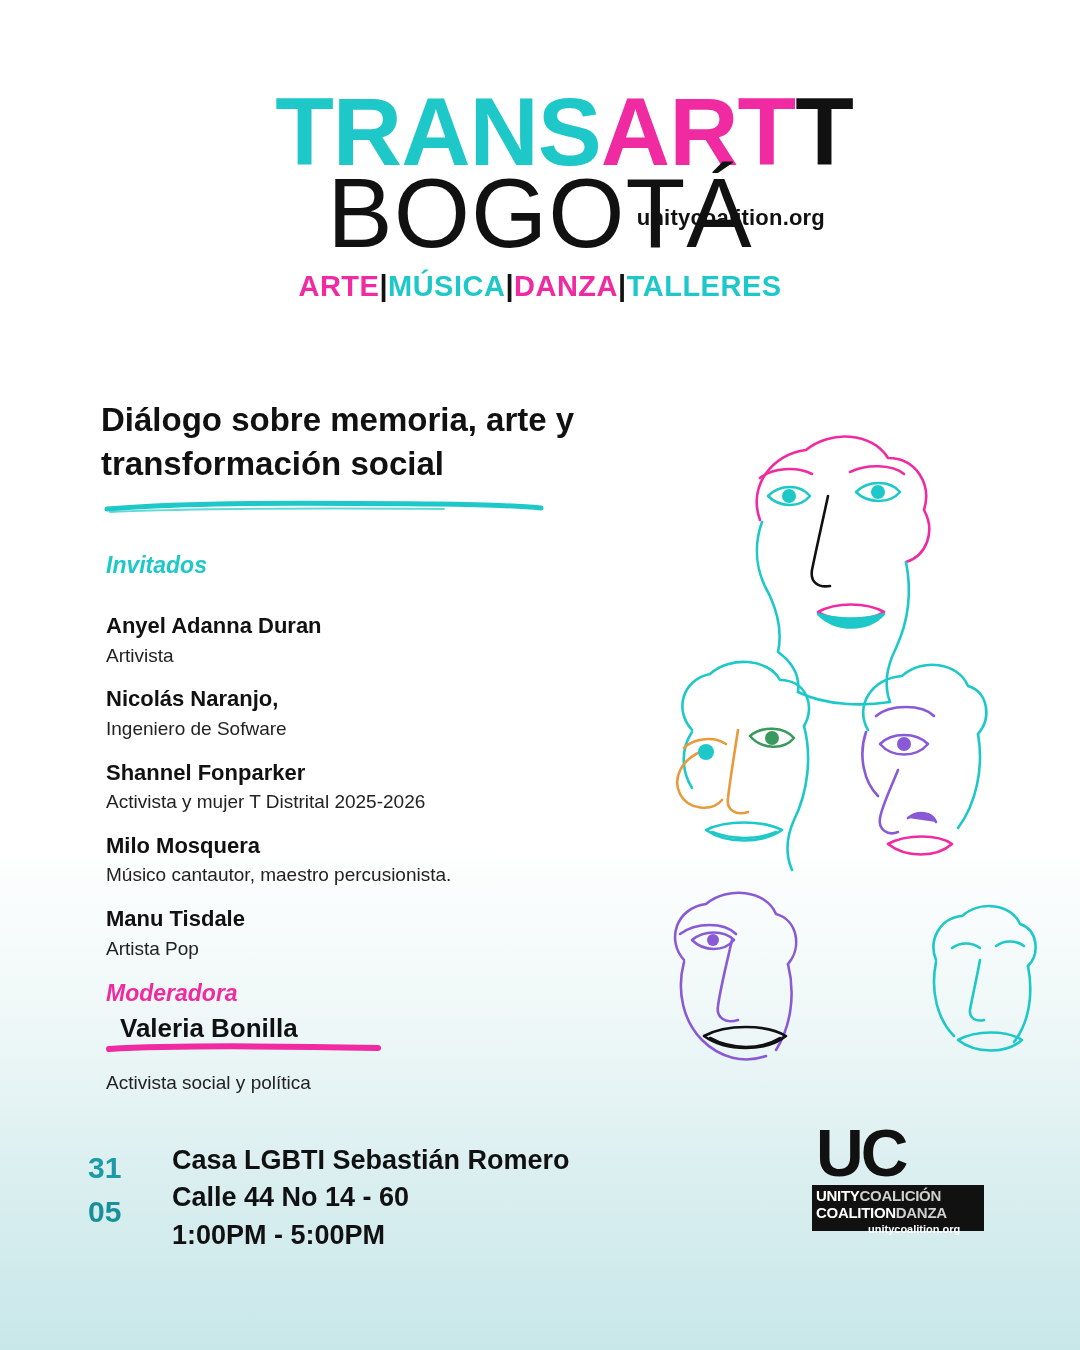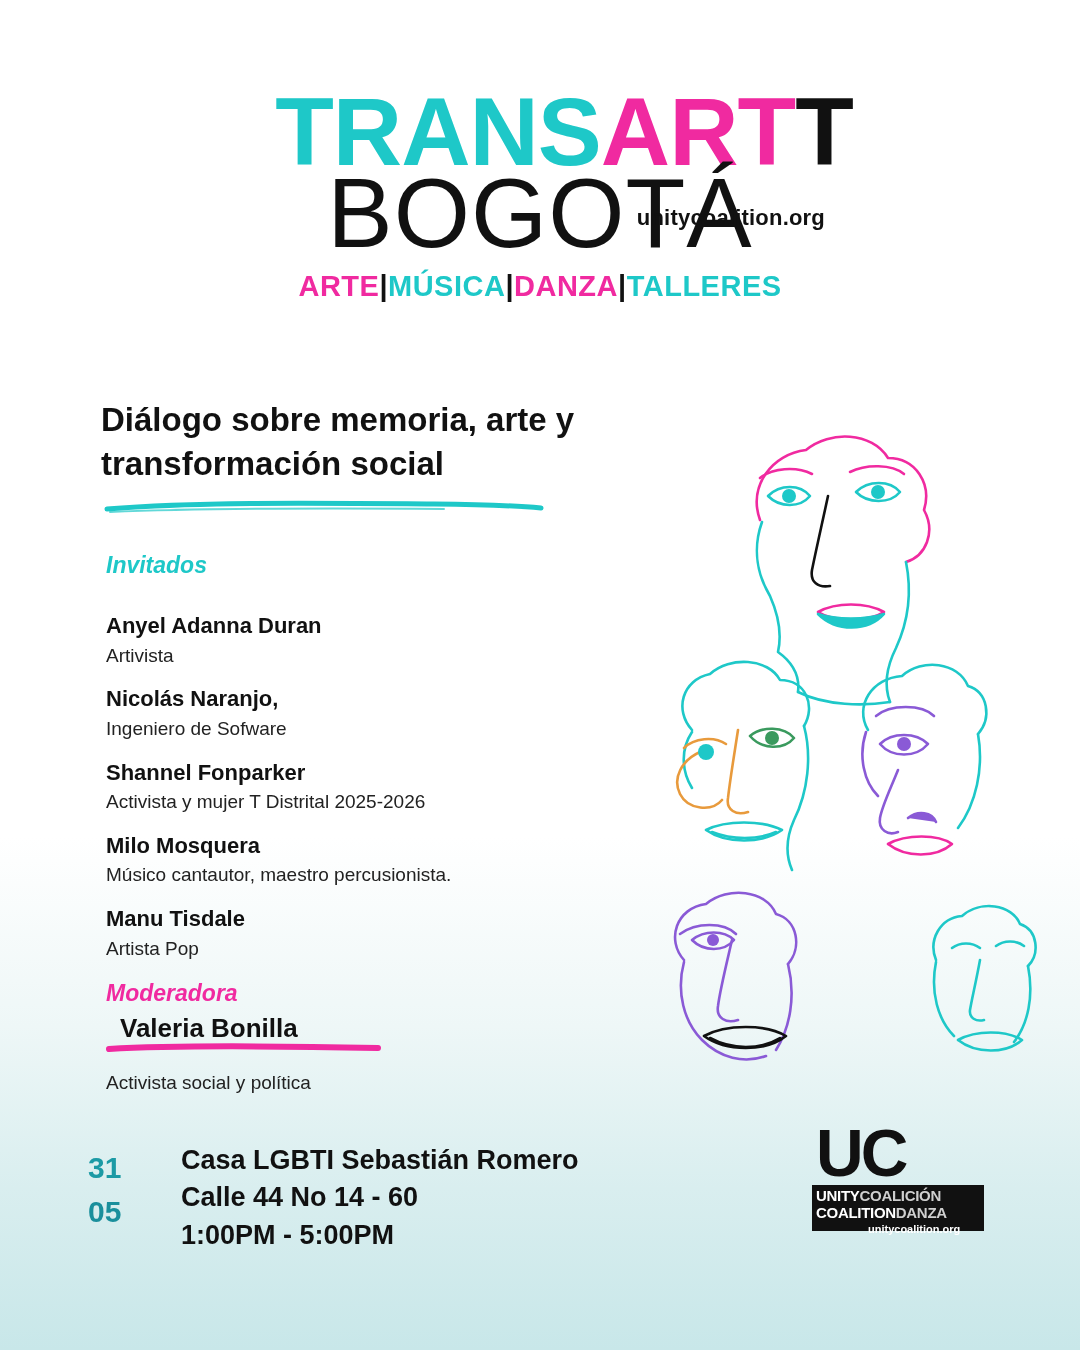--- a/index.html
+++ b/index.html
@@ -156,21 +156,20 @@
   }
   .date-month { color: #1a8f9c; }
   .venue-block {
     position: absolute;
     top: 1142px;
     left: 172px;
     font-size: 27px;
     font-weight: 700;
     color: #111111;
     line-height: 1.38;
-    margin-left: 9px;
   }
 
   
   .uc-logo {
     position: absolute;
     top: 1125px;
     left: 812px;
     width: 172px;
     height: 118px;
   }

